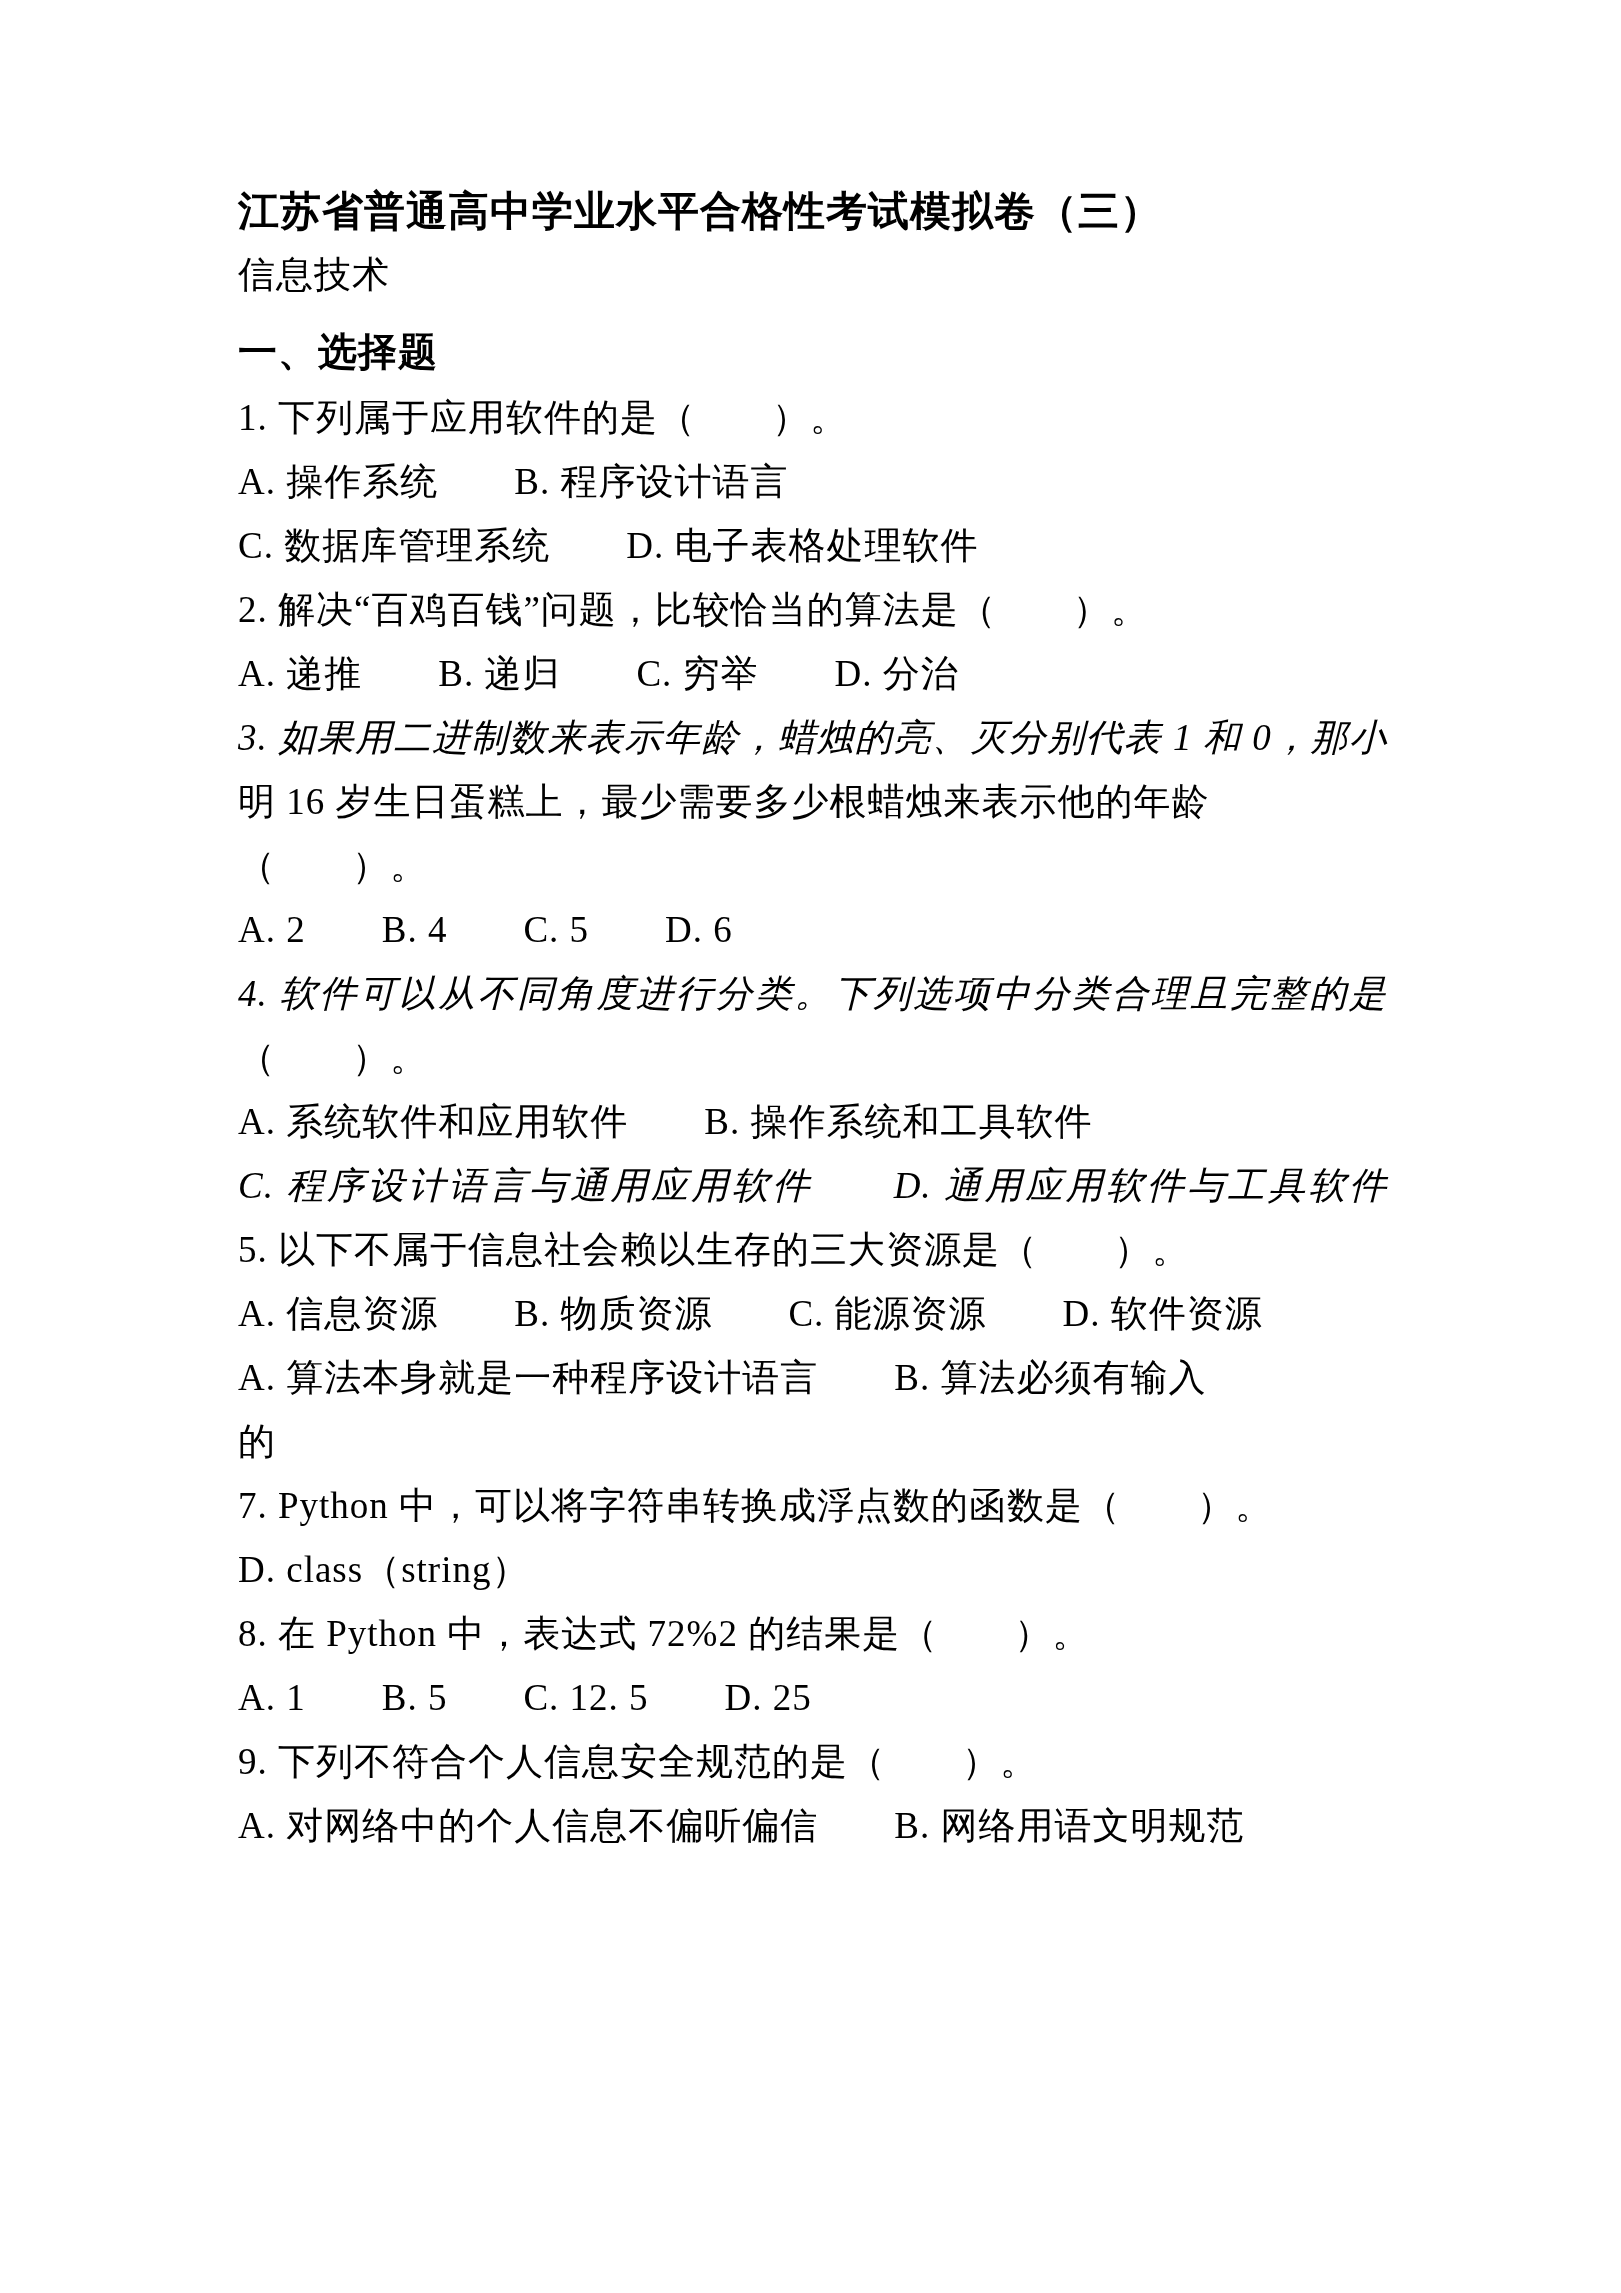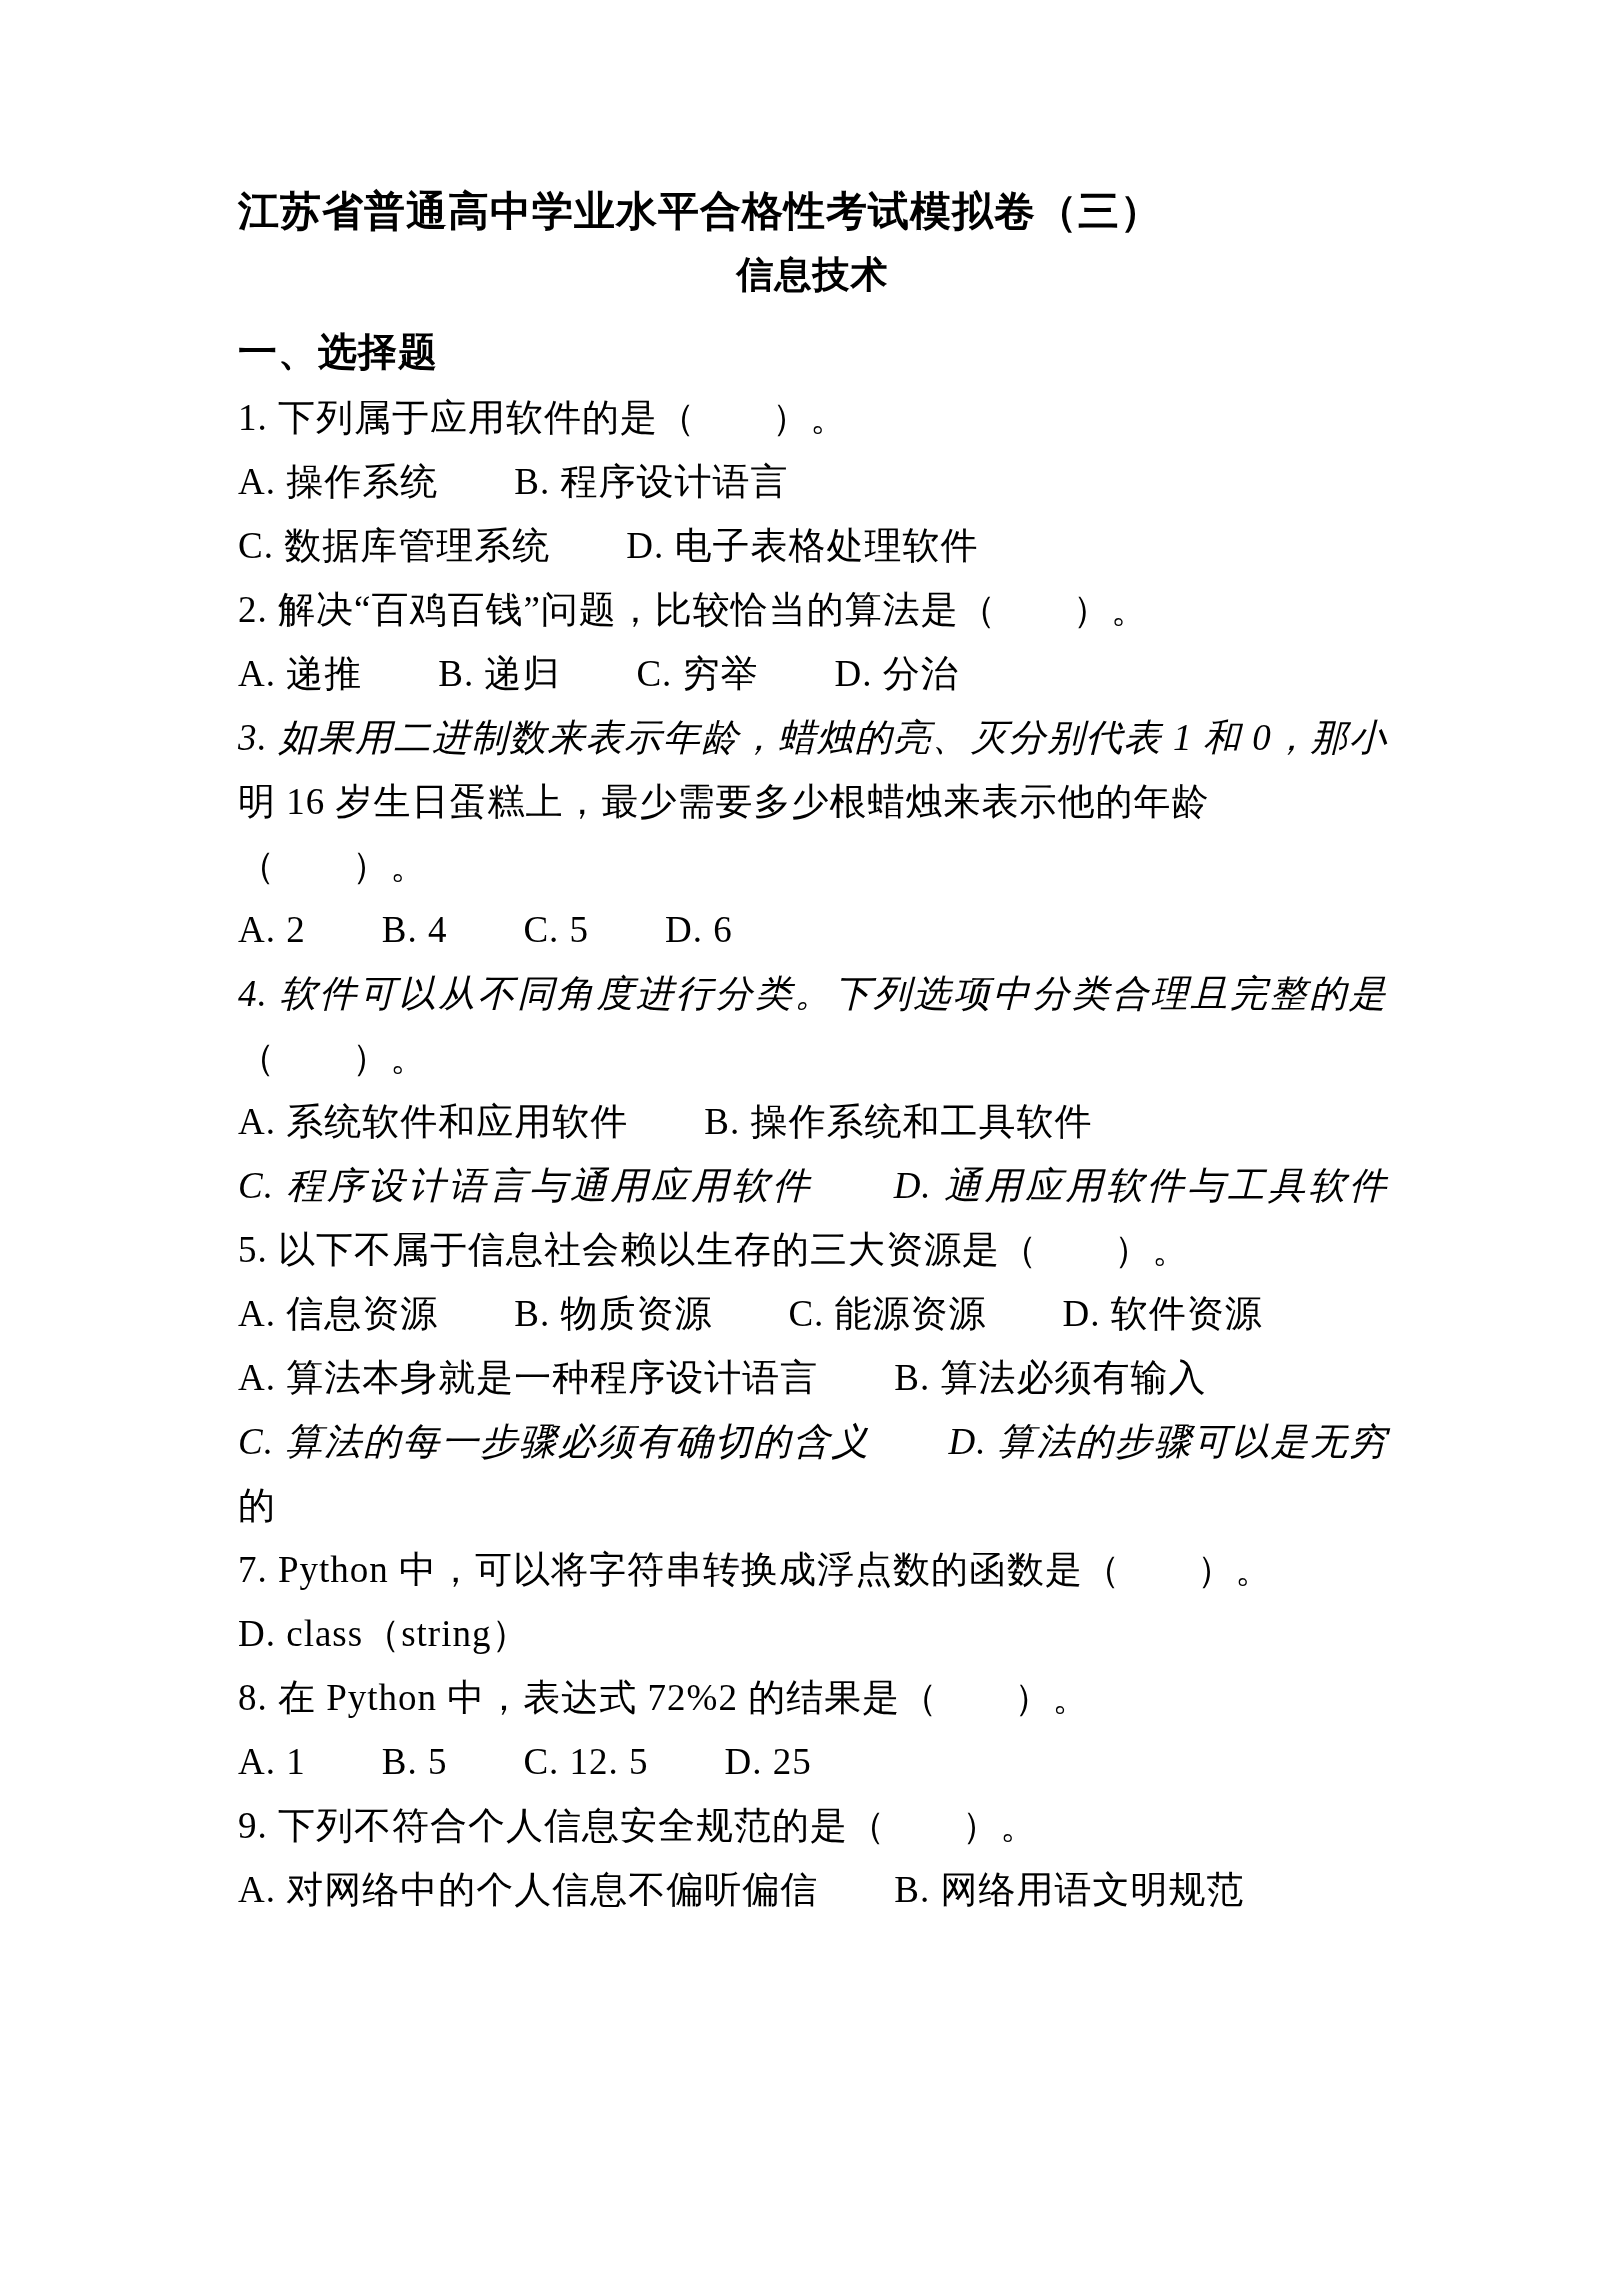--- a/index.html
+++ b/index.html
@@ -24,24 +24,24 @@
   .title {
     font-family: "Liberation Sans", "DejaVu Sans", sans-serif;
     font-weight: 700;
     font-size: 41px;
     line-height: 65px;
     text-align: left;
     letter-spacing: 1px;
   }
   .subtitle {
     font-family: "Liberation Sans", "DejaVu Sans", sans-serif;
-    font-weight: 700;
+    font-weight: 400;
     font-size: 37px;
     line-height: 61px;
-    text-align: center;
+    text-align: left;
     letter-spacing: 1px;
   }
   .section-heading {
     font-family: Liberation Sans, sans-serif;
     font-weight: 700;
     font-size: 39px;
     line-height: 69px;
     margin-top: 11.8px;
     letter-spacing: 1px;
   }
@@ -73,21 +73,20 @@
   <div class="line stretch">3. 如果用二进制数来表示年龄，蜡烛的亮、灭分别代表 1 和 0，那小</div>
   <div class="line">明 16 岁生日蛋糕上，最少需要多少根蜡烛来表示他的年龄（　　）。</div>
   <div class="line">A. 2　　B. 4　　C. 5　　D. 6</div>
   <div class="line stretch">4. 软件可以从不同角度进行分类。下列选项中分类合理且完整的是</div>
   <div class="line">（　　）。</div>
   <div class="line">A. 系统软件和应用软件　　B. 操作系统和工具软件</div>
   <div class="line stretch">C. 程序设计语言与通用应用软件　　D. 通用应用软件与工具软件</div>
   <div class="line">5. 以下不属于信息社会赖以生存的三大资源是（　　）。</div>
   <div class="line">A. 信息资源　　B. 物质资源　　C. 能源资源　　D. 软件资源</div>
   <div class="line">A. 算法本身就是一种程序设计语言　　B. 算法必须有输入</div>
-  <div class="line stretch">C. 算法的每一步骤必须有确切的含义　　D. 算法的步骤可以是无穷</div>
   <div class="line">的</div>
   <div class="line">7. Python 中，可以将字符串转换成浮点数的函数是（　　）。</div>
   <div class="line">D. class（string）</div>
   <div class="line">8. 在 Python 中，表达式 72%2 的结果是（　　）。</div>
   <div class="line">A. 1　　B. 5　　C. 12. 5　　D. 25</div>
   <div class="line">9. 下列不符合个人信息安全规范的是（　　）。</div>
   <div class="line">A. 对网络中的个人信息不偏听偏信　　B. 网络用语文明规范</div>
 </div>
 
 

